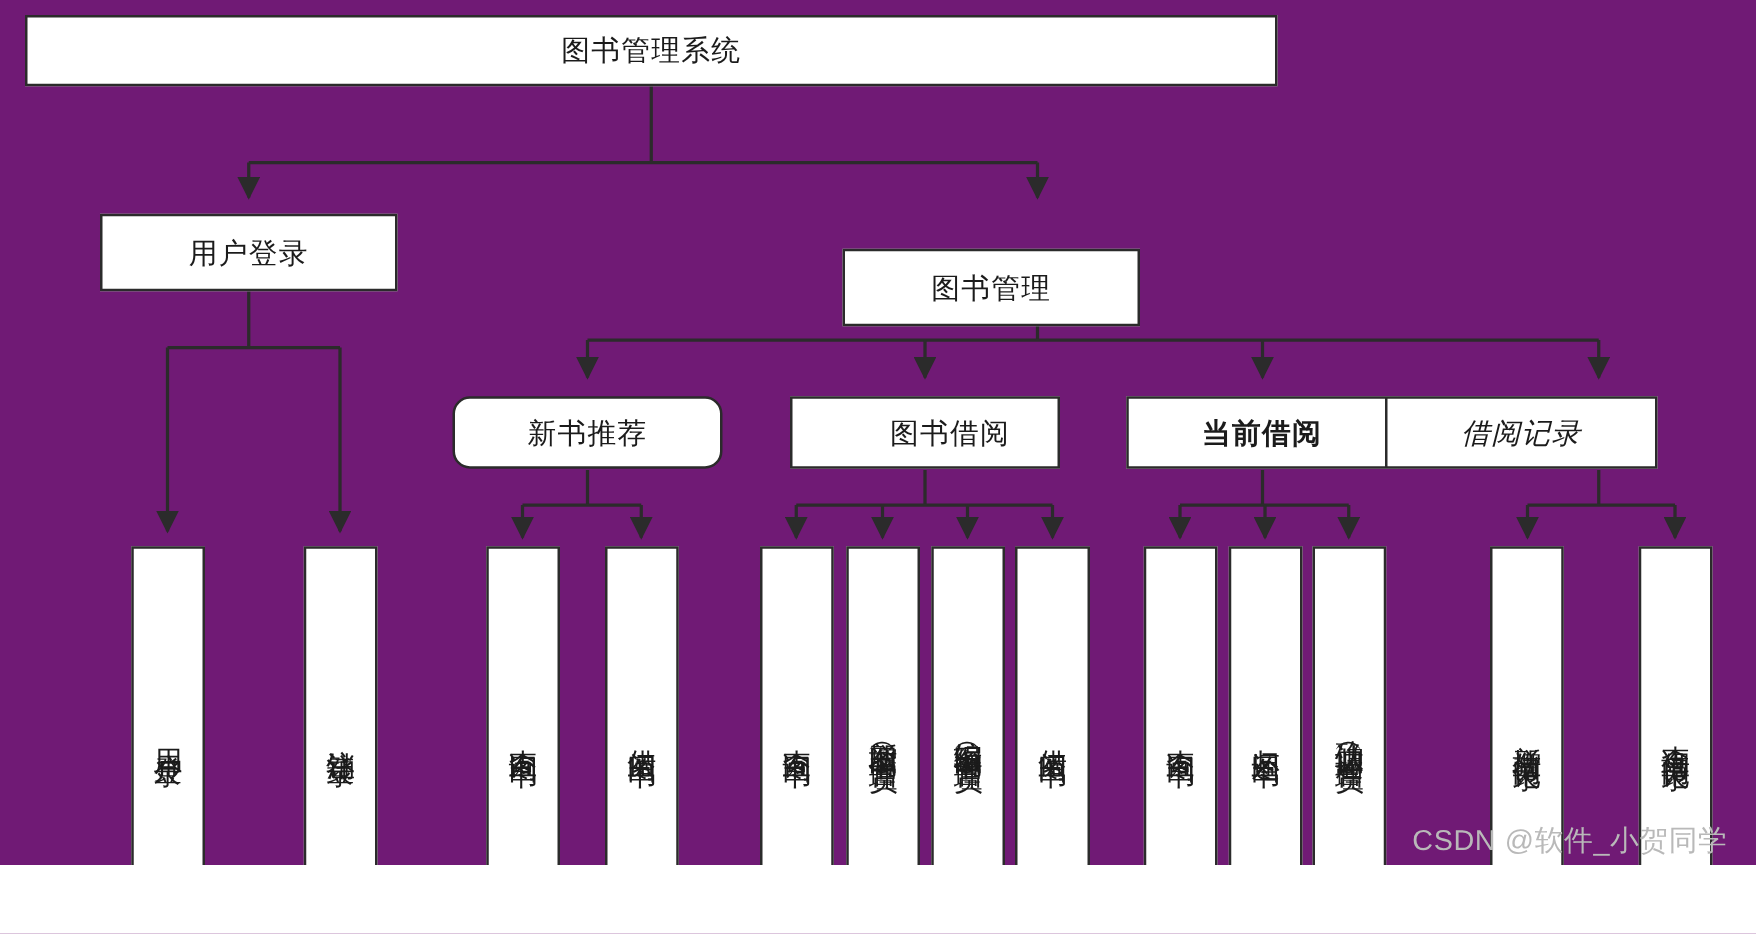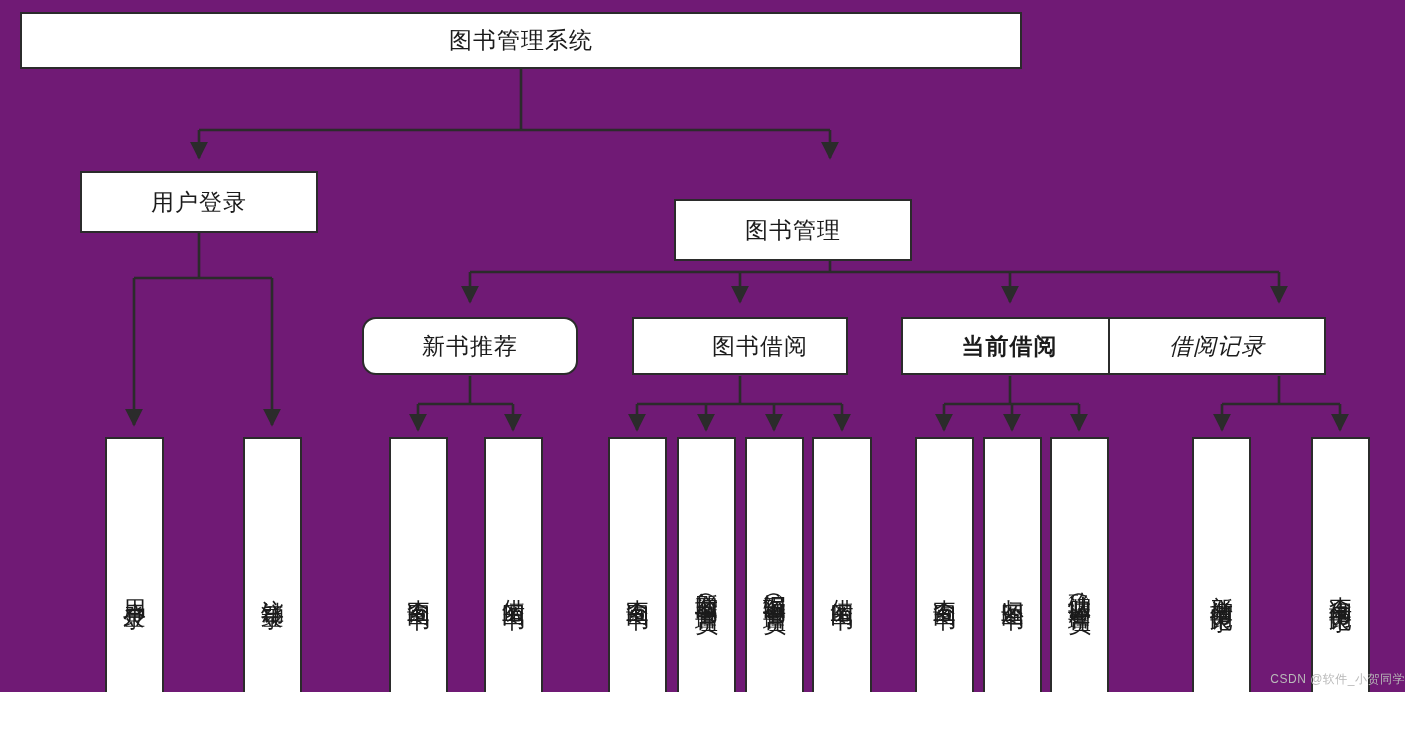--- a/index.html
+++ b/index.html
@@ -47,23 +47,23 @@
     line-height: 1;
     padding: 6px 0;
   }
   .node.vert .vlabel {
     writing-mode: vertical-rl;
     text-orientation: upright;
     white-space: nowrap;
   }
   .watermark {
     position: absolute;
-    right: 0;
+    right: 23px;
     bottom: 4px;
-    font-size: 12px;
+    font-size: 23px;
     color: #b9b9b9;
     white-space: nowrap;
     letter-spacing: 0.5px;
   }
 </style>
 </head>
 <body>
 
 <div id="canvas">
 

